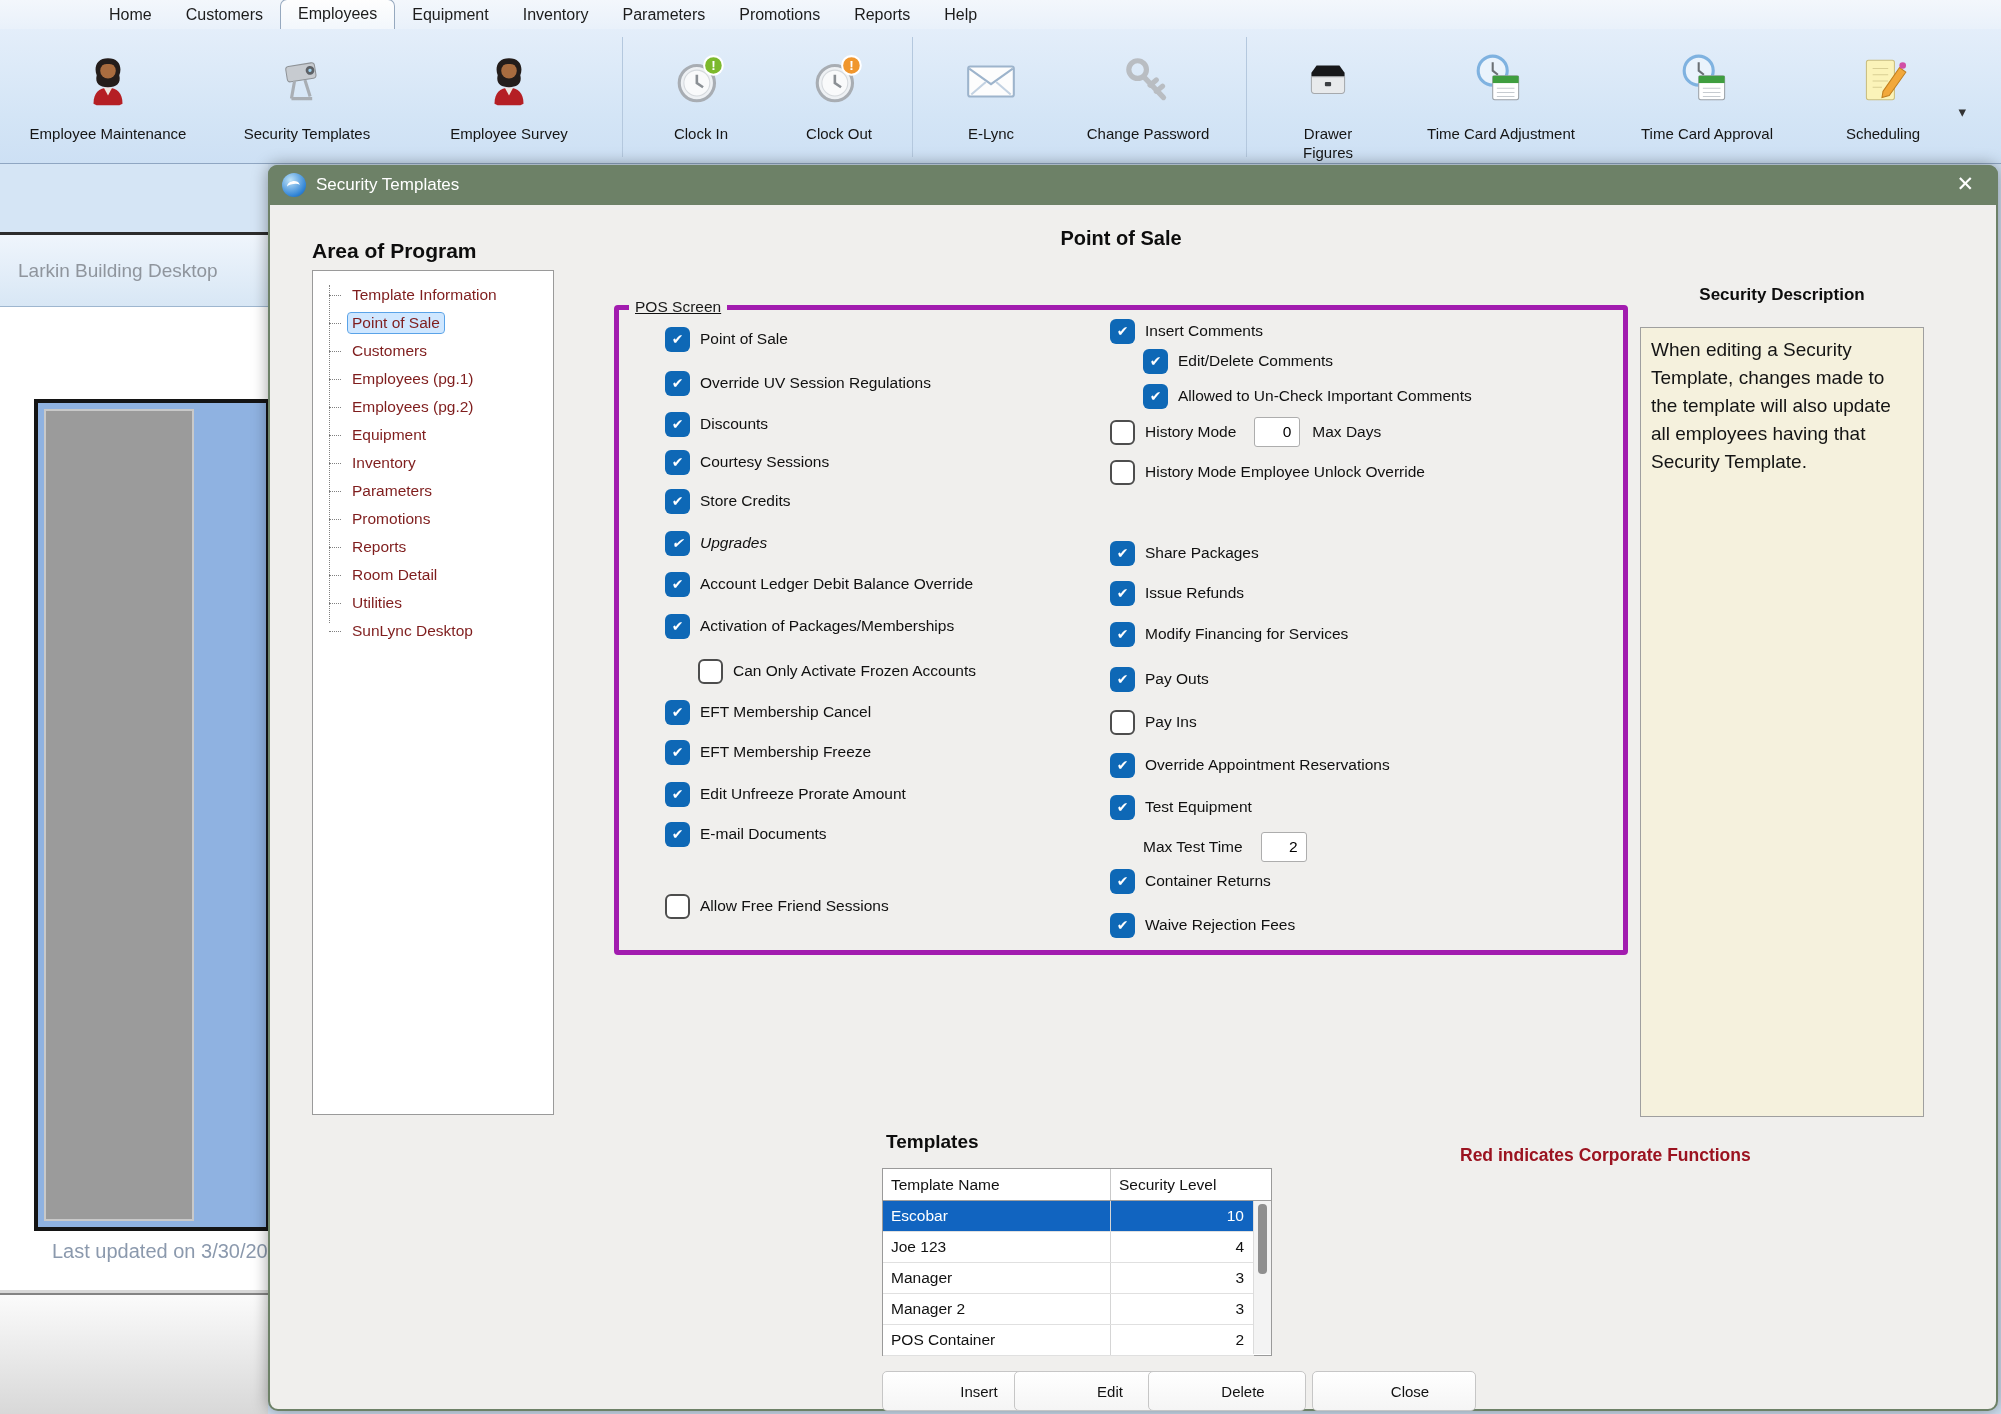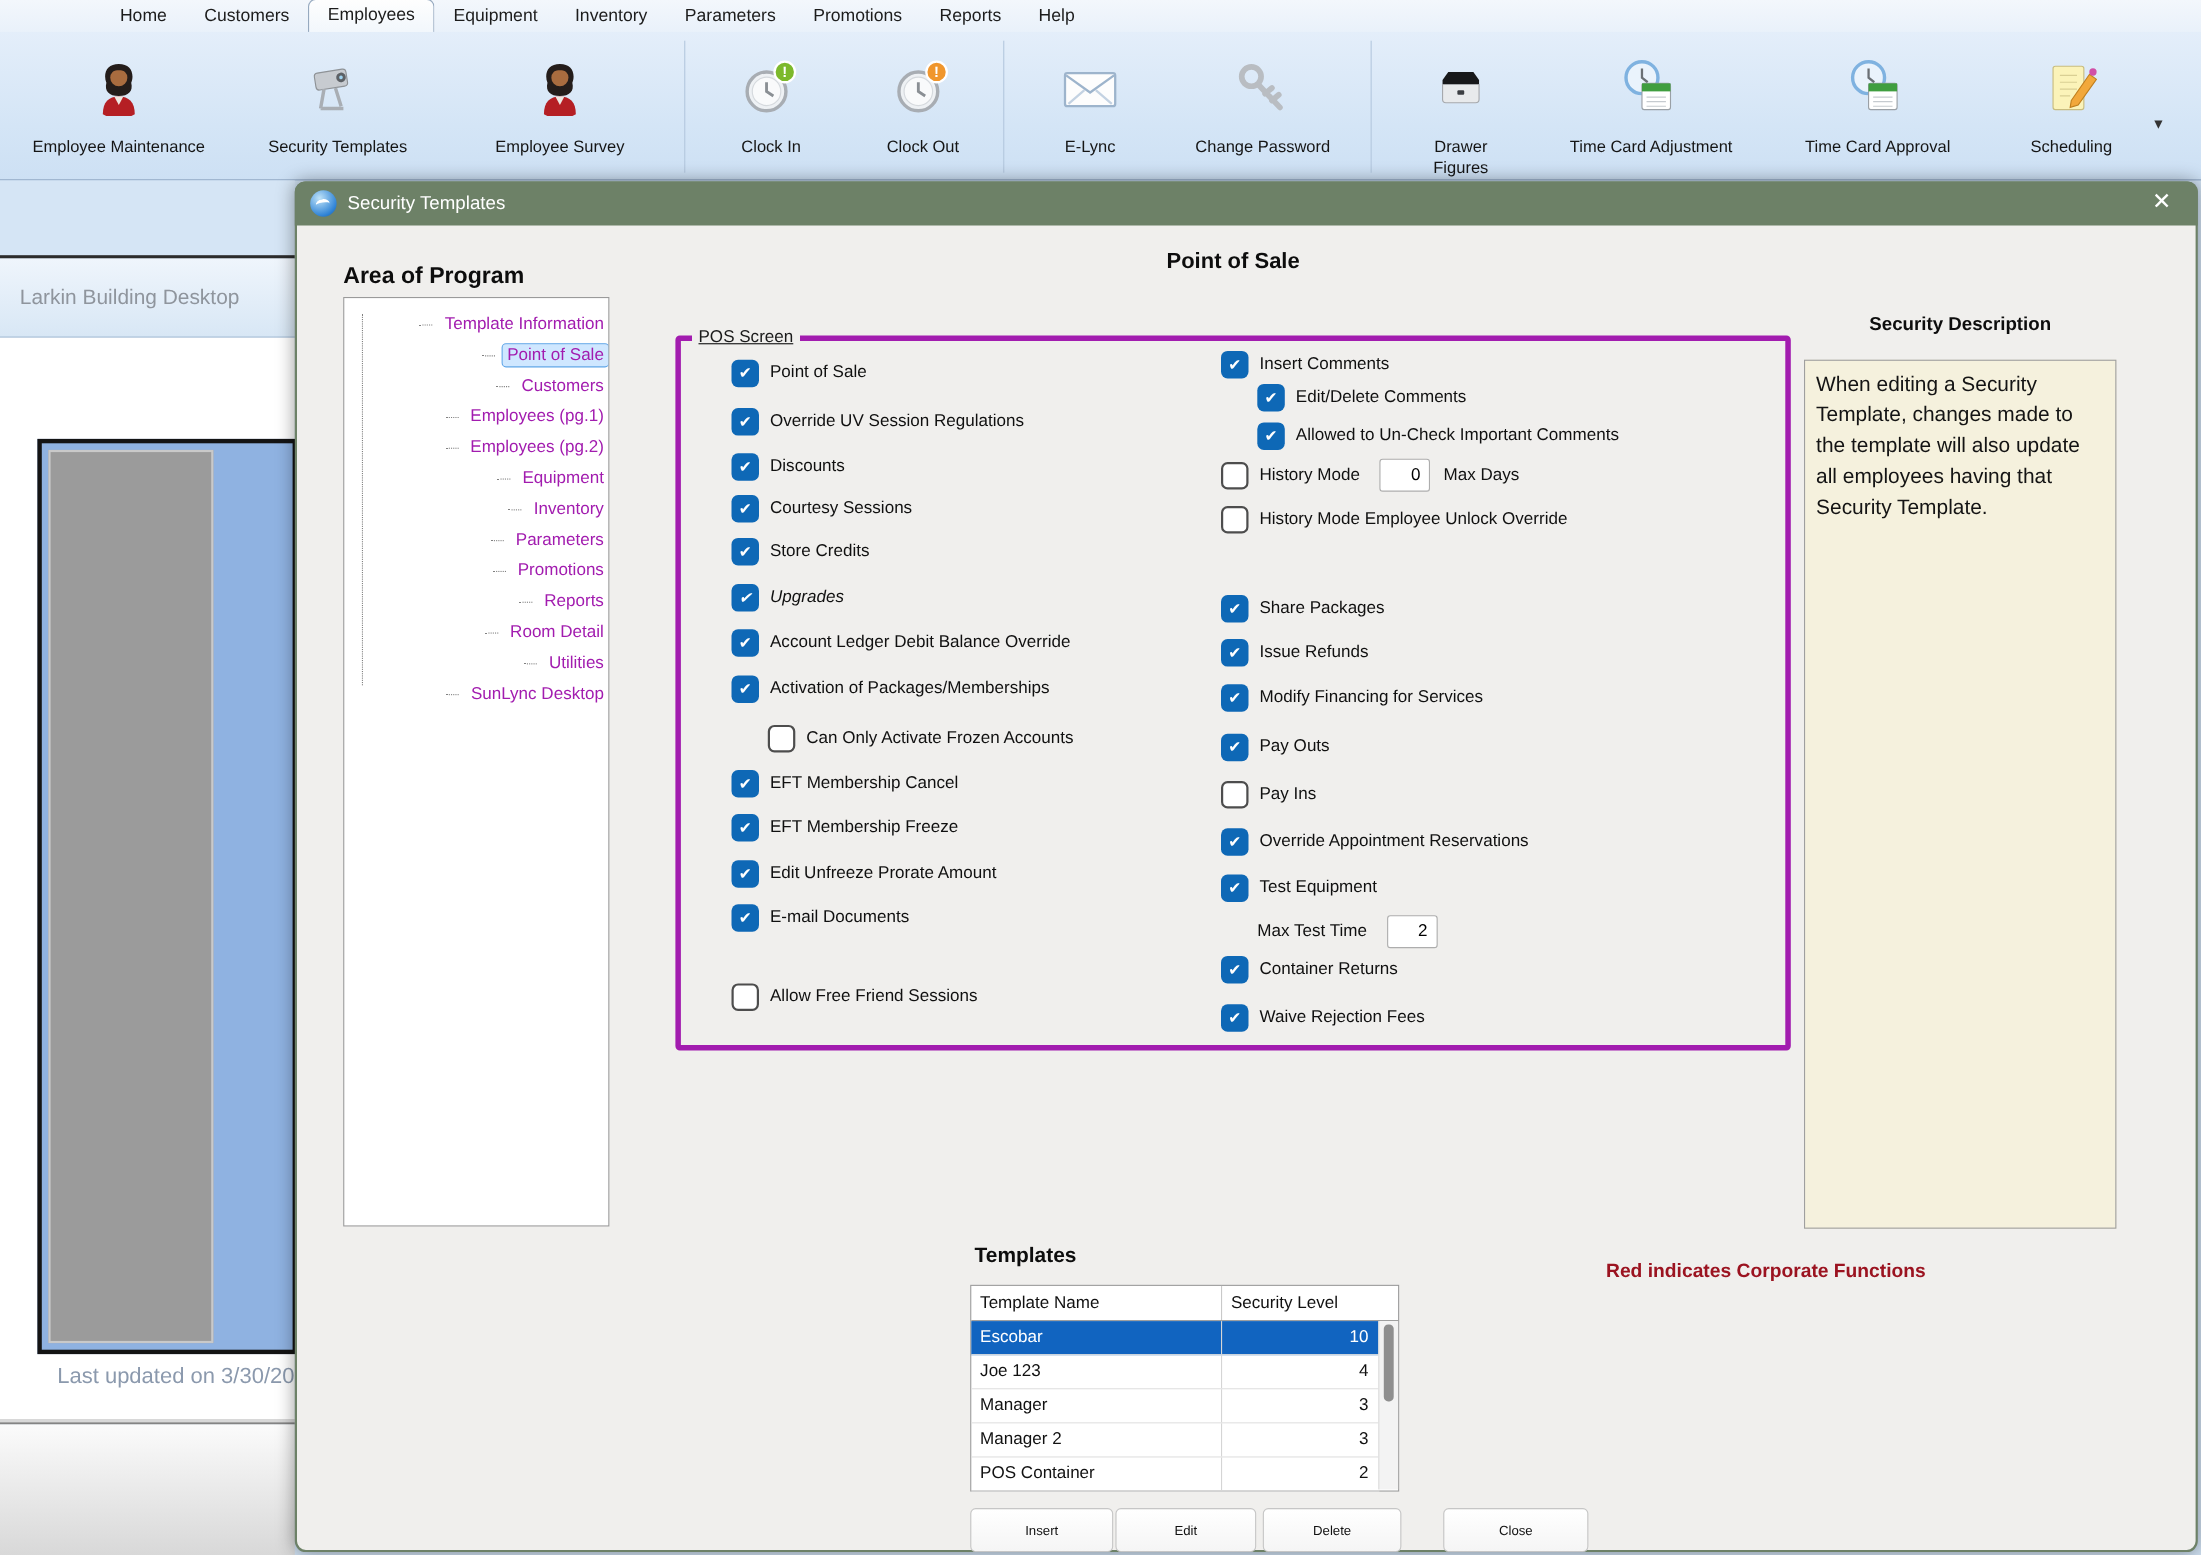--- a/index.html
+++ b/index.html
@@ -54,21 +54,21 @@
   .area-h{left:42px;top:72px;font-size:21px;}
   .page-h{left:344px;top:60px;width:1014px;text-align:center;font-size:20px;}
   .desc-h{left:1370px;top:118px;width:284px;text-align:center;font-size:17px;}
   .tmpl-h{left:616px;top:964px;font-size:19px;}
   .corp{position:absolute;left:1190px;top:978px;font-size:17.5px;font-weight:bold;color:var(--corporate-red);}
 
   
   .treebox{position:absolute;left:42px;top:103px;width:242px;height:845px;background:#fff;border:1px solid #9a9a9a;box-sizing:border-box;overflow:hidden;}
   .treebox ul{list-style:none;margin:0;padding:10px 0 0 16px;position:relative;}
   .treebox ul::before{content:"";position:absolute;left:16px;top:14px;height:338px;border-left:1px dotted #808080;}
-  .treebox li{height:28px;display:flex;align-items:center;font-size:15.5px;color:#a21caf;cursor:default;justify-content:flex-end;}
+  .treebox li{height:28px;display:flex;align-items:center;font-size:15.5px;color:#7f1d1d;cursor:default;}
   .stub{width:12px;border-top:1px dotted #808080;margin-right:7px;flex:none;}
   .tlabel{padding:1px 4px;border-radius:3px;white-space:nowrap;}
   .tlabel.sel{background:#cfe7ff;outline:1px solid #5aa3e8;}
 
   
   .posgroup{position:absolute;left:344px;top:131px;width:1014px;height:657px;border:5px solid #a21caf;border-radius:4px;margin:0;padding:0;box-sizing:border-box;text-decoration:underline;}
   .posgroup legend{margin-left:10px;padding:0 6px;font-size:15.5px;color:#1a1a1a;}
 
   .cbcol{position:absolute;}
   #colL{left:395px;top:158px;width:430px;}
@@ -93,21 +93,21 @@
   .thead .c2{flex:1;padding-left:8px;}
   .tgrid{margin-right:17px;}
   .trow{display:flex;height:30px;align-items:stretch;border-bottom:1px solid #e0e0e0;font-size:15.5px;}
   .trow .tname{width:228px;padding-left:8px;border-right:1px solid #d5d5d5;display:flex;align-items:center;box-sizing:border-box;}
   .trow .tlevel{flex:1;display:flex;align-items:center;justify-content:flex-end;padding-right:10px;}
   .trow.sel{background:var(--selection-blue);color:#fff;}
   .scroll{position:absolute;right:0;top:32px;bottom:1px;width:17px;background:#f3f3f3;border-left:1px solid #dcdcdc;}
   .thumb{margin:3px auto 0;width:9px;height:70px;background:#8f8f8f;border-radius:4px;}
 
   
-  .dbtn{position:absolute;top:1204px;height:38px;border:1px solid #c6c6c6;border-radius:5px;background:linear-gradient(#ffffff,#f5f5f5);font-size:12px;color:#111;display:flex;align-items:center;justify-content:center;cursor:default;}
+  .dbtn{position:absolute;top:1204px;height:38px;border:1px solid #c6c6c6;border-radius:5px;background:linear-gradient(#ffffff,#f5f5f5);font-size:15px;color:#111;display:flex;align-items:center;justify-content:center;cursor:default;padding-left:32px;}
 </style>
 </head>
 <body>
 
 <div class="screen">
 
   <div class="ribbon">
     <div class="tabrow" id="tabrow">
         <div class="tab">Home</div>
         <div class="tab">Customers</div>

